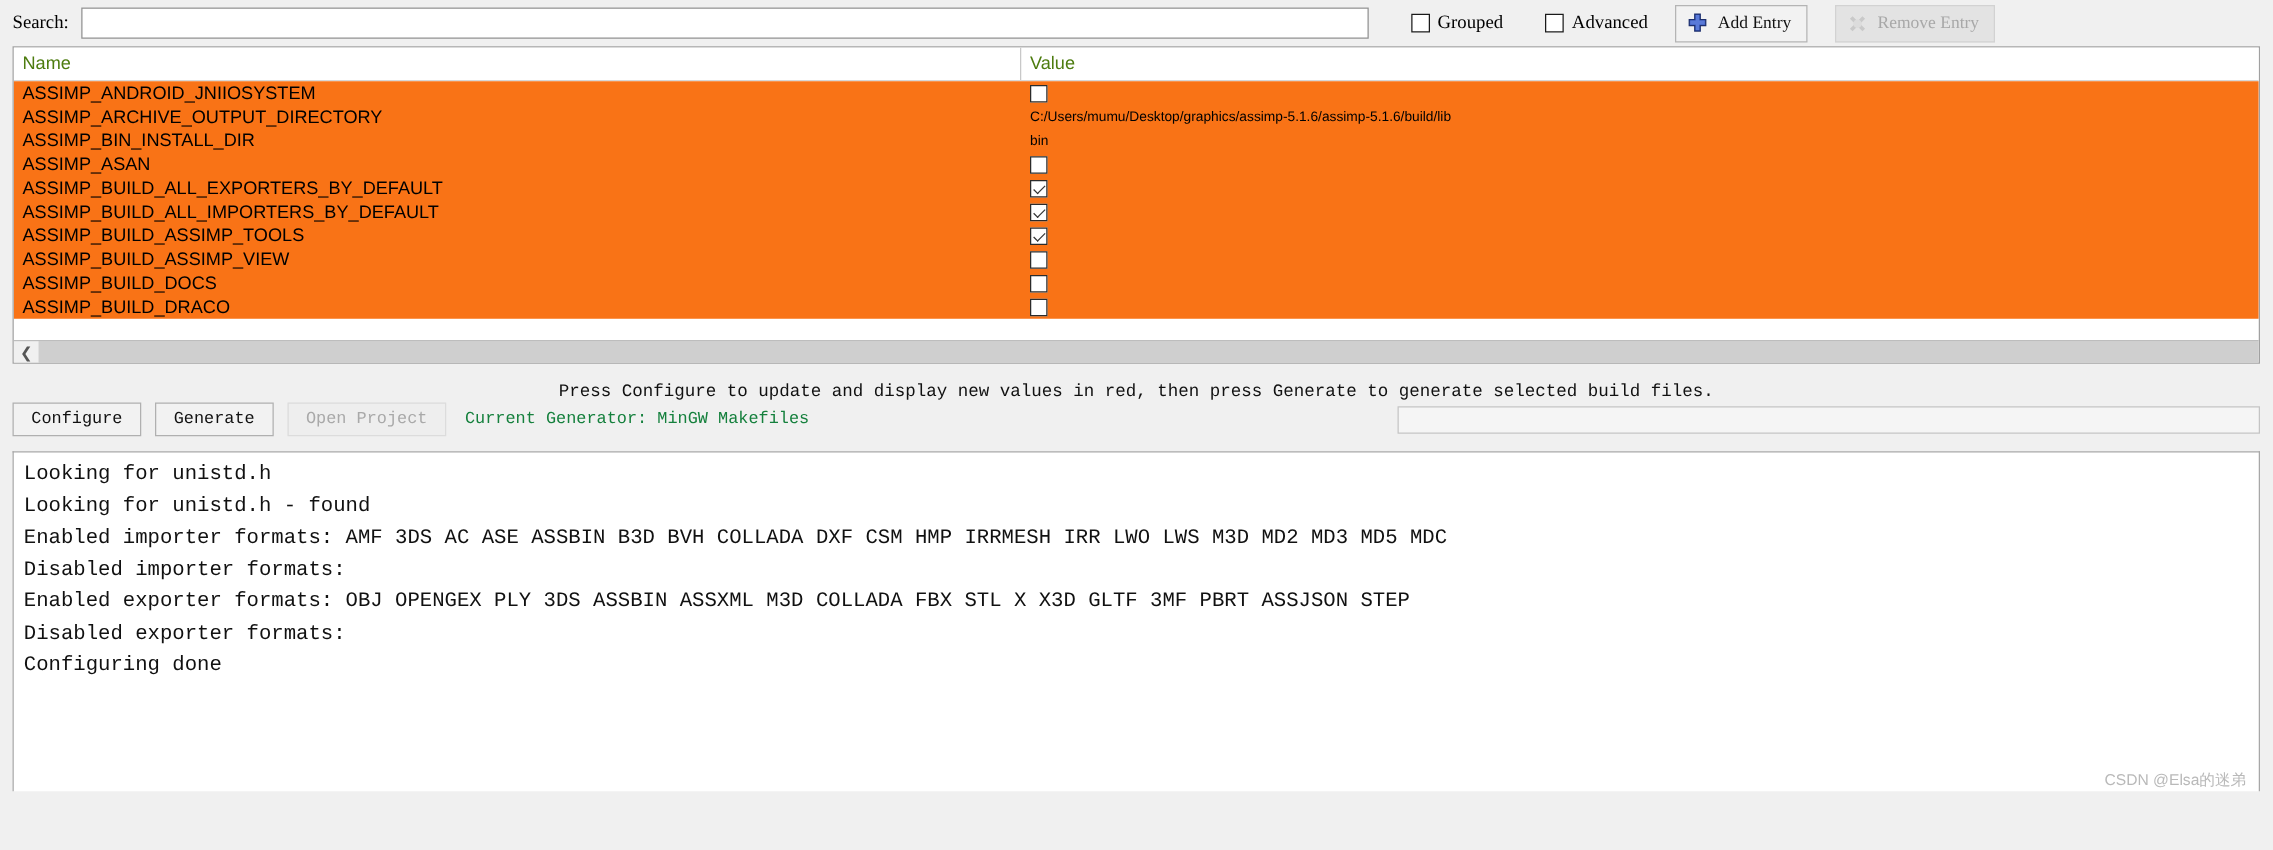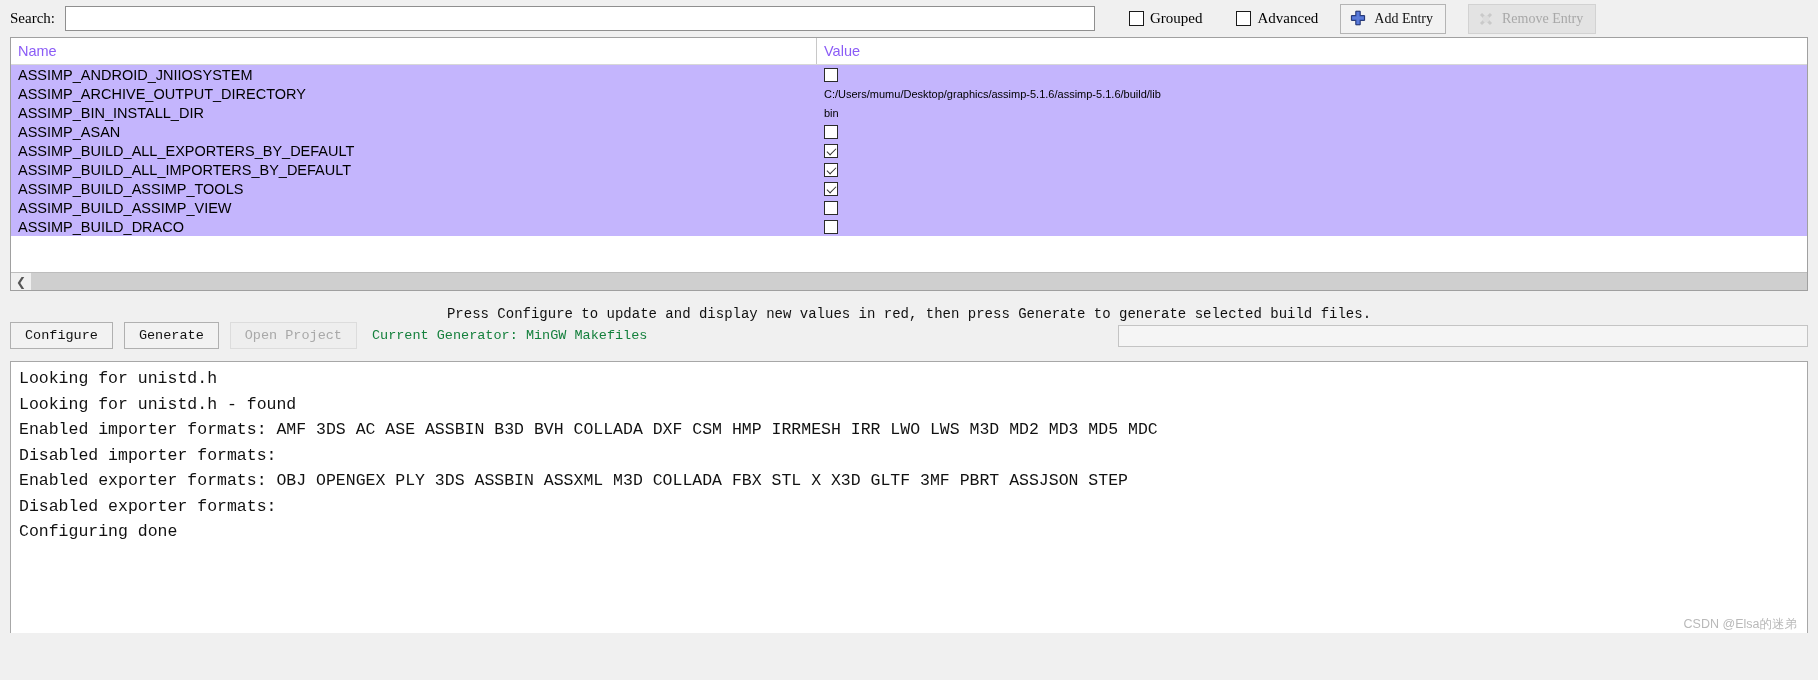--- a/index.html
+++ b/index.html
@@ -85,28 +85,28 @@
     overflow: hidden;
   }
   .thead {
     display: flex;
     height: 27px;
     background: #ffffff;
     border-bottom: 1px solid #d7d7d7;
   }
   .th {
     font-size: 14.5px;
-    color: #8b5cf6;
+    color: #4d7c0f;
     display: flex;
     align-items: center;
     padding-left: 7px;
   }
   .th-name { width: 806px; border-right: 1px solid #c8c8c8; }
   .th-value { flex: 1; }
-  .tbody { background: #c4b5fd; }
+  .tbody { background: #f97316; }
   .trow { display: flex; height: 19px; align-items: center; }
   .td-name {
     width: 806px;
     font-size: 14.5px;
     color: #000;
     padding-left: 7px;
     white-space: nowrap;
     overflow: hidden;
   }
   .td-value {
@@ -306,20 +306,26 @@
         </div>
       </div>
       <div class="trow">
         <div class="td-name">ASSIMP_BUILD_ASSIMP_TOOLS</div>
         <div class="td-value">
           <span class="cell-check on"></span>
         </div>
       </div>
       <div class="trow">
         <div class="td-name">ASSIMP_BUILD_ASSIMP_VIEW</div>
+        <div class="td-value">
+          <span class="cell-check"></span>
+        </div>
+      </div>
+      <div class="trow">
+        <div class="td-name">ASSIMP_BUILD_DOCS</div>
         <div class="td-value">
           <span class="cell-check"></span>
         </div>
       </div>
       <div class="trow">
         <div class="td-name">ASSIMP_BUILD_DRACO</div>
         <div class="td-value">
           <span class="cell-check"></span>
         </div>
       </div>

